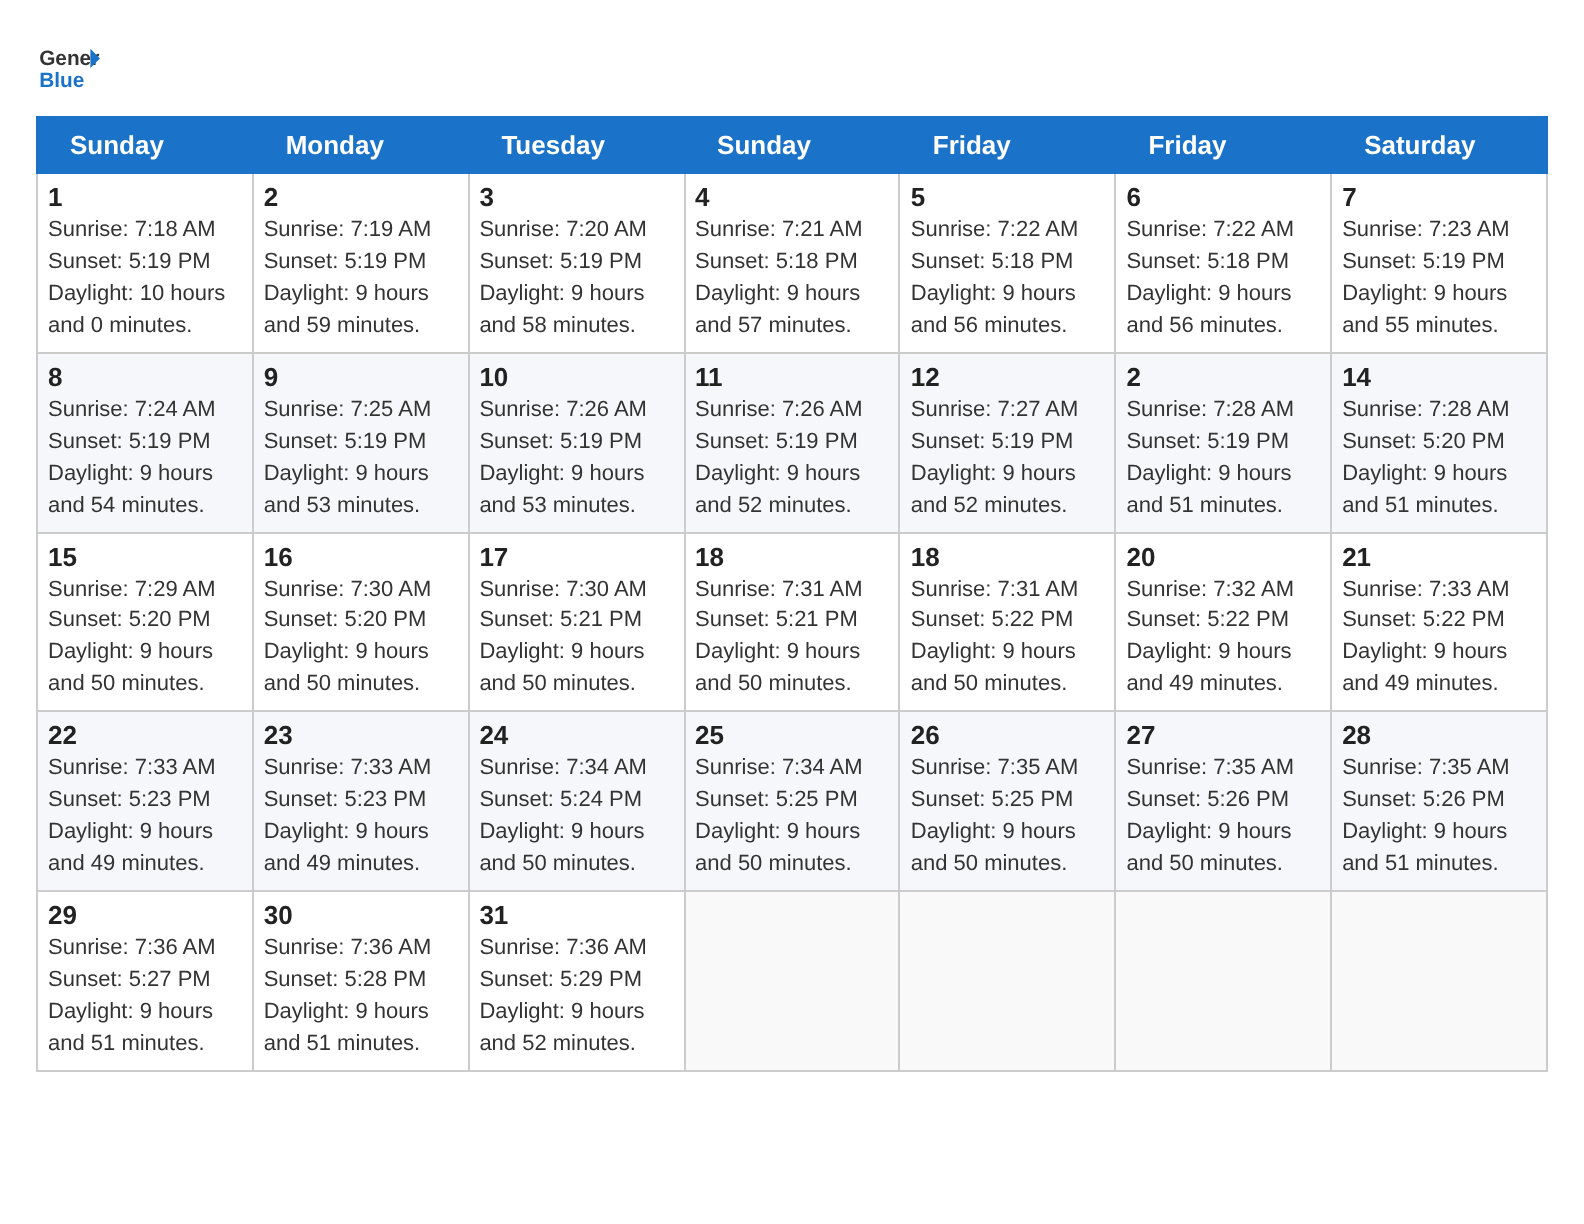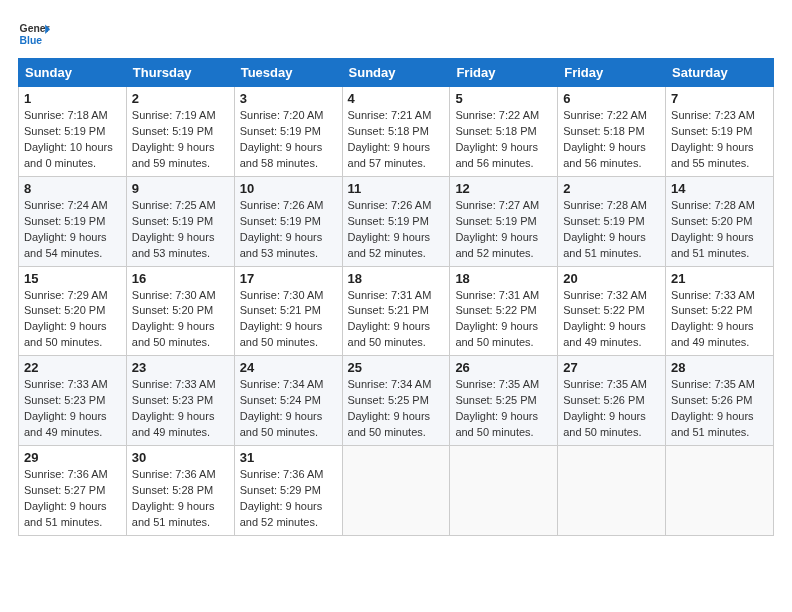--- a/index.html
+++ b/index.html
@@ -46,21 +46,21 @@
     .calendar-table {
       width: 100%;
       border-collapse: collapse;
       font-size: 10.5px;
     }
     .calendar-table thead th {
       background: #1a73c9;
       color: #fff;
       font-weight: bold;
       font-size: 13px;
-      padding: 6px 6px;
+      padding: 6px 16px;
       text-align: left;
       border: 1px solid #1a73c9;
     }
     .calendar-table tbody td {
       border: 1px solid #ccc;
       vertical-align: top;
       padding: 4px 5px;
       width: 107px;
       min-height: 80px;
       height: 80px;
@@ -101,21 +101,21 @@
     <div class="title-block">
       <div class="month-title"></div>
       <div class="location-title"></div>
     </div>
   </div>
 
   <table class="calendar-table">
     <thead>
       <tr>
       <th>Sunday</th>
-          <th>Thursday</th>
+          <th>Monday</th>
           <th>Tuesday</th>
           <th>Sunday</th>
           <th>Friday</th>
           <th>Friday</th>
           <th>Saturday</th>
         </tr>
     </thead>
     <tbody id="calendar-body">
     <tr>
           <td><span class="day-number">1</span>

